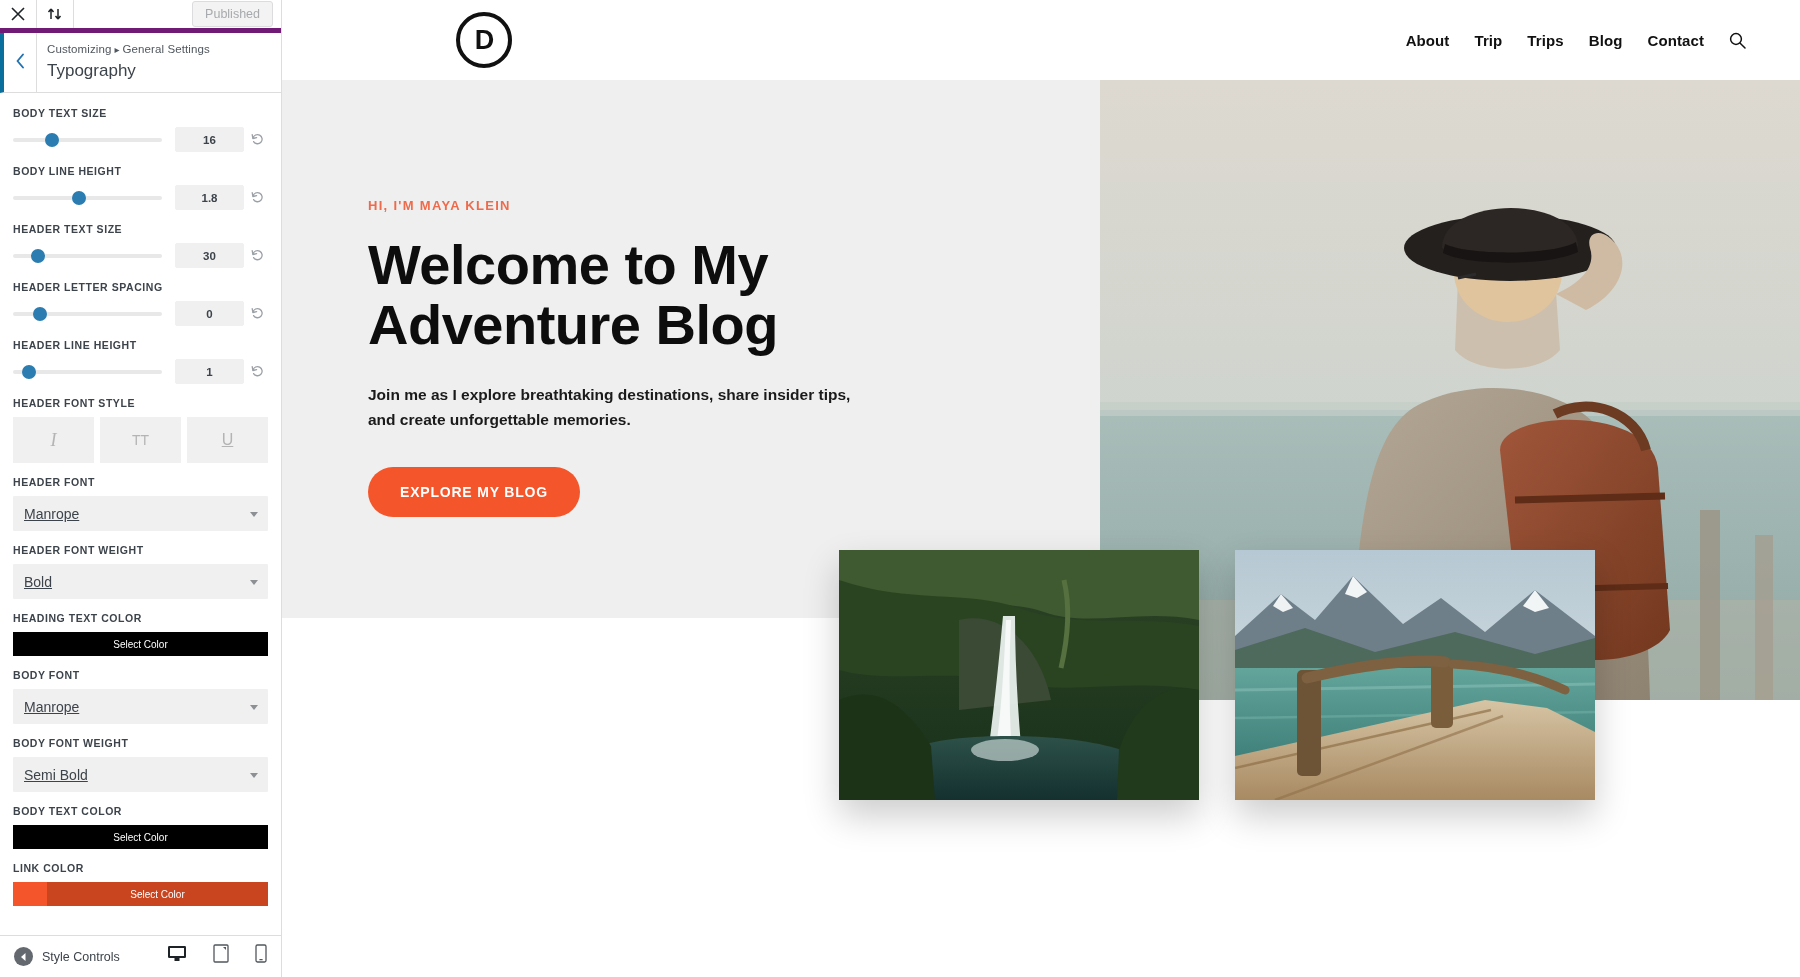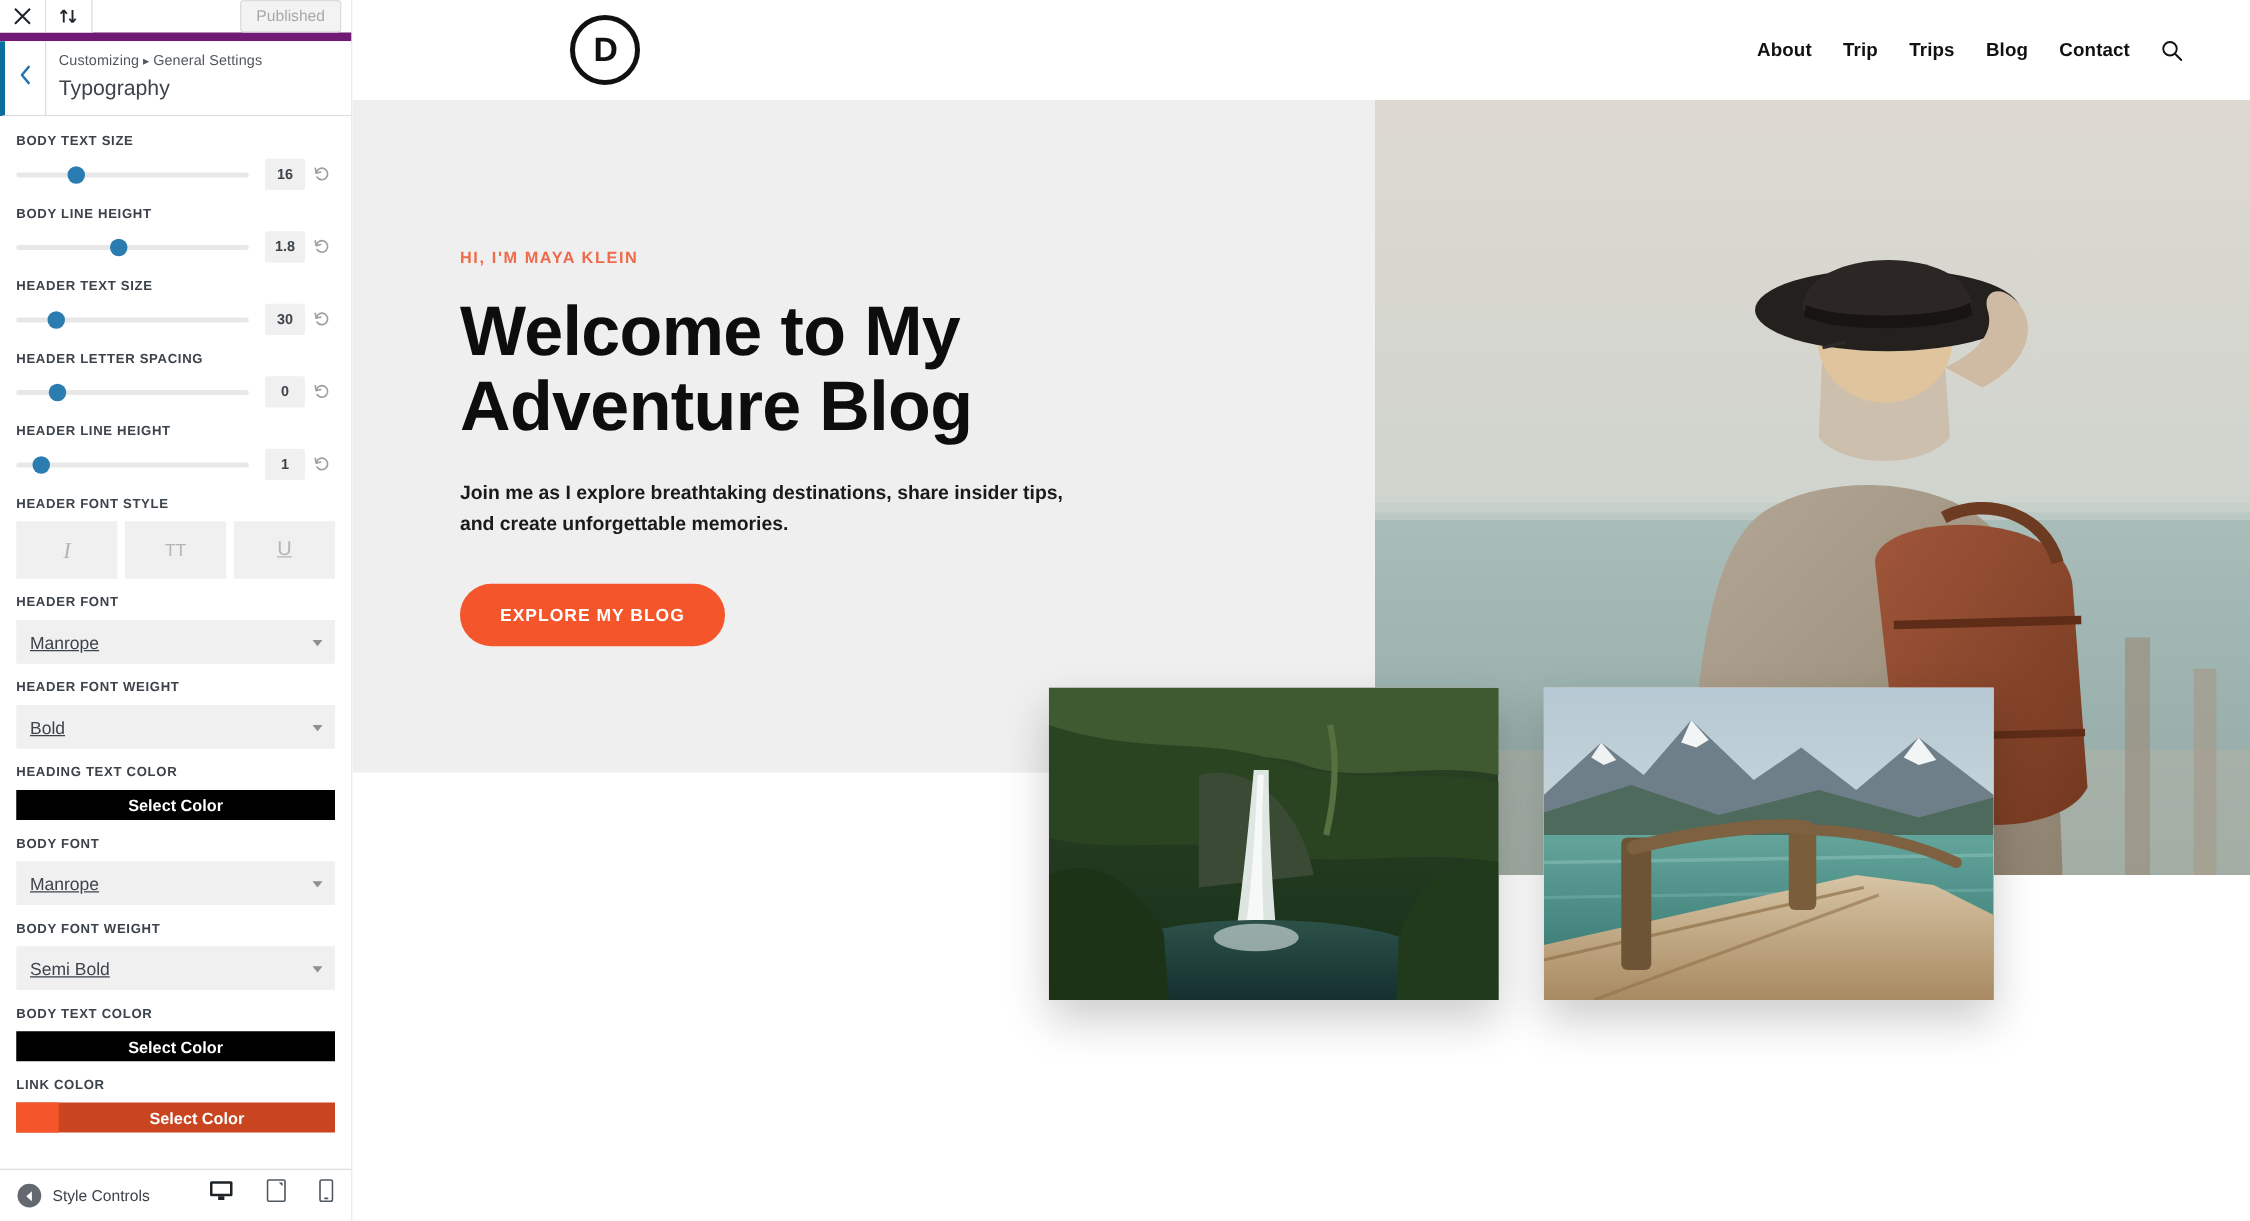--- a/index.html
+++ b/index.html
@@ -13,21 +13,21 @@
   
   .sidebar {
     width: 282px; height: 977px; background: #fff;
     position: relative; flex: 0 0 282px;
     border-right: 1px solid #dddddd;
     display: flex; flex-direction: column;
   }
   .sb-topbar {
     height: 33px; flex: 0 0 33px; background: #fff;
     display: flex; align-items: stretch;
-    border-bottom: 7px solid #701a75;
+    border-bottom: 5px solid #701a75;
   }
   .sb-topbtn {
     width: 37px; display: flex; align-items: center; justify-content: center;
     border-right: 1px solid #dddddd; background: #fff; cursor: pointer;
   }
   .sb-topbtn svg { display: block; }
   .sb-topspacer { flex: 1; }
   .published-btn {
     align-self: center; margin-right: 8px;
     background: #f3f3f3; color: #a7aaad;
@@ -62,21 +62,21 @@
   .slider-row { display: flex; align-items: center; }
   .slider-track {
     position: relative; height: 4px; background: #e8e8e8; border-radius: 2px;
     flex: 1; margin-right: 13px;
   }
   .slider-knob {
     position: absolute; top: 50%; width: 14px; height: 14px; border-radius: 50%;
     background: #2b7cb0; transform: translate(-50%, -50%); cursor: pointer;
   }
   .slider-val {
-    width: 32px; height: 25px; background: #f0f0f0; border: 1px solid #f0f0f0;
+    width: 69px; height: 25px; background: #f0f0f0; border: 1px solid #f0f0f0;
     border-radius: 2px; font-size: 11.5px; color: #3c434a; font-weight: bold;
     display: flex; align-items: center; justify-content: center;
   }
   .slider-reset {
     width: 22px; display: flex; align-items: center; justify-content: center;
     color: #9aa0a6; cursor: pointer; margin-left: 2px;
   }
 
   .fontstyle-row { display: flex; gap: 6px; }
   .fontstyle-btn {
@@ -96,21 +96,21 @@
   .select-caret {
     position: absolute; right: 10px; top: 50%; margin-top: -2px;
     width: 0; height: 0; border-left: 4px solid transparent;
     border-right: 4px solid transparent; border-top: 5px solid #8c8f94;
   }
 
   .colorpicker { display: flex; height: 24px; cursor: pointer; }
   .color-swatch { width: 34px; height: 100%; flex: 0 0 34px; }
   .color-btn {
     flex: 1; height: 100%; display: flex; align-items: center; justify-content: center;
-    color: #fff; font-size: 13px; font-weight: bold;
+    color: #fff; font-size: 10px; font-weight: normal;
   }
   .colorpicker.plain .color-btn { justify-content: center; }
 
   .sb-bottom {
     height: 42px; flex: 0 0 42px; background: #fff;
     border-top: 1px solid #dddddd;
     display: flex; align-items: center; padding: 0 14px;
     position: relative; z-index: 5;
   }
   .hide-controls { display: flex; align-items: center; cursor: pointer; }

